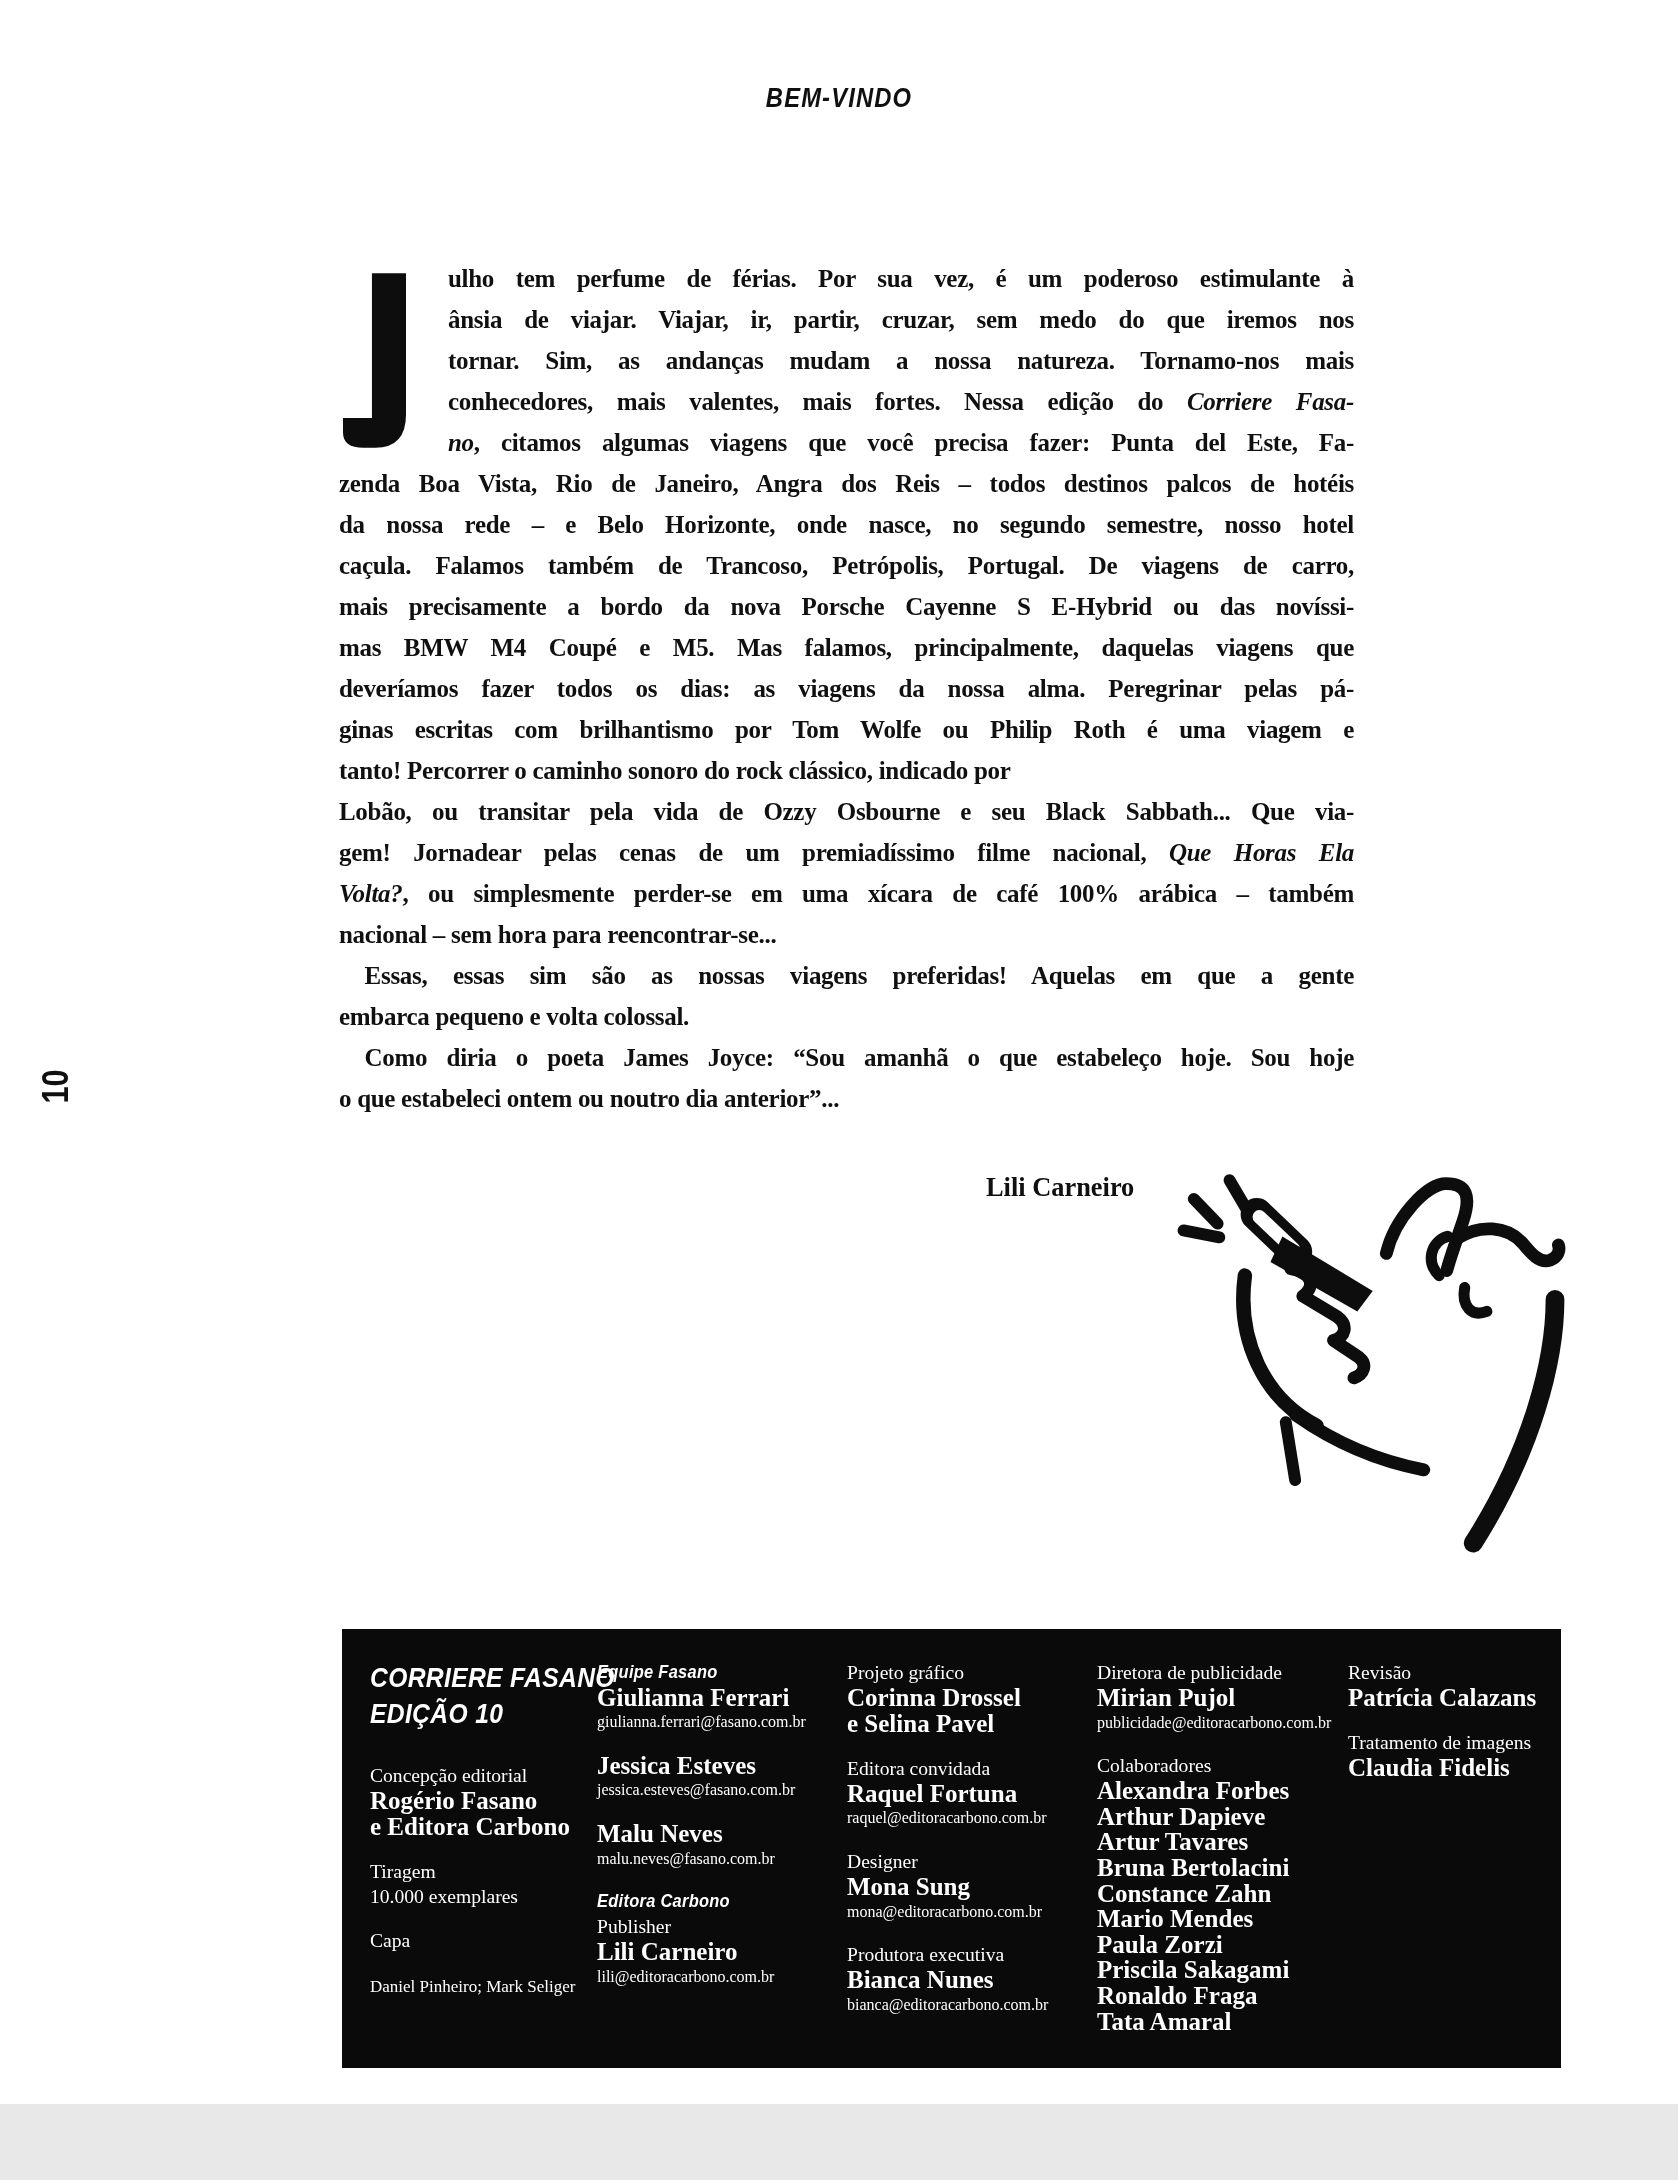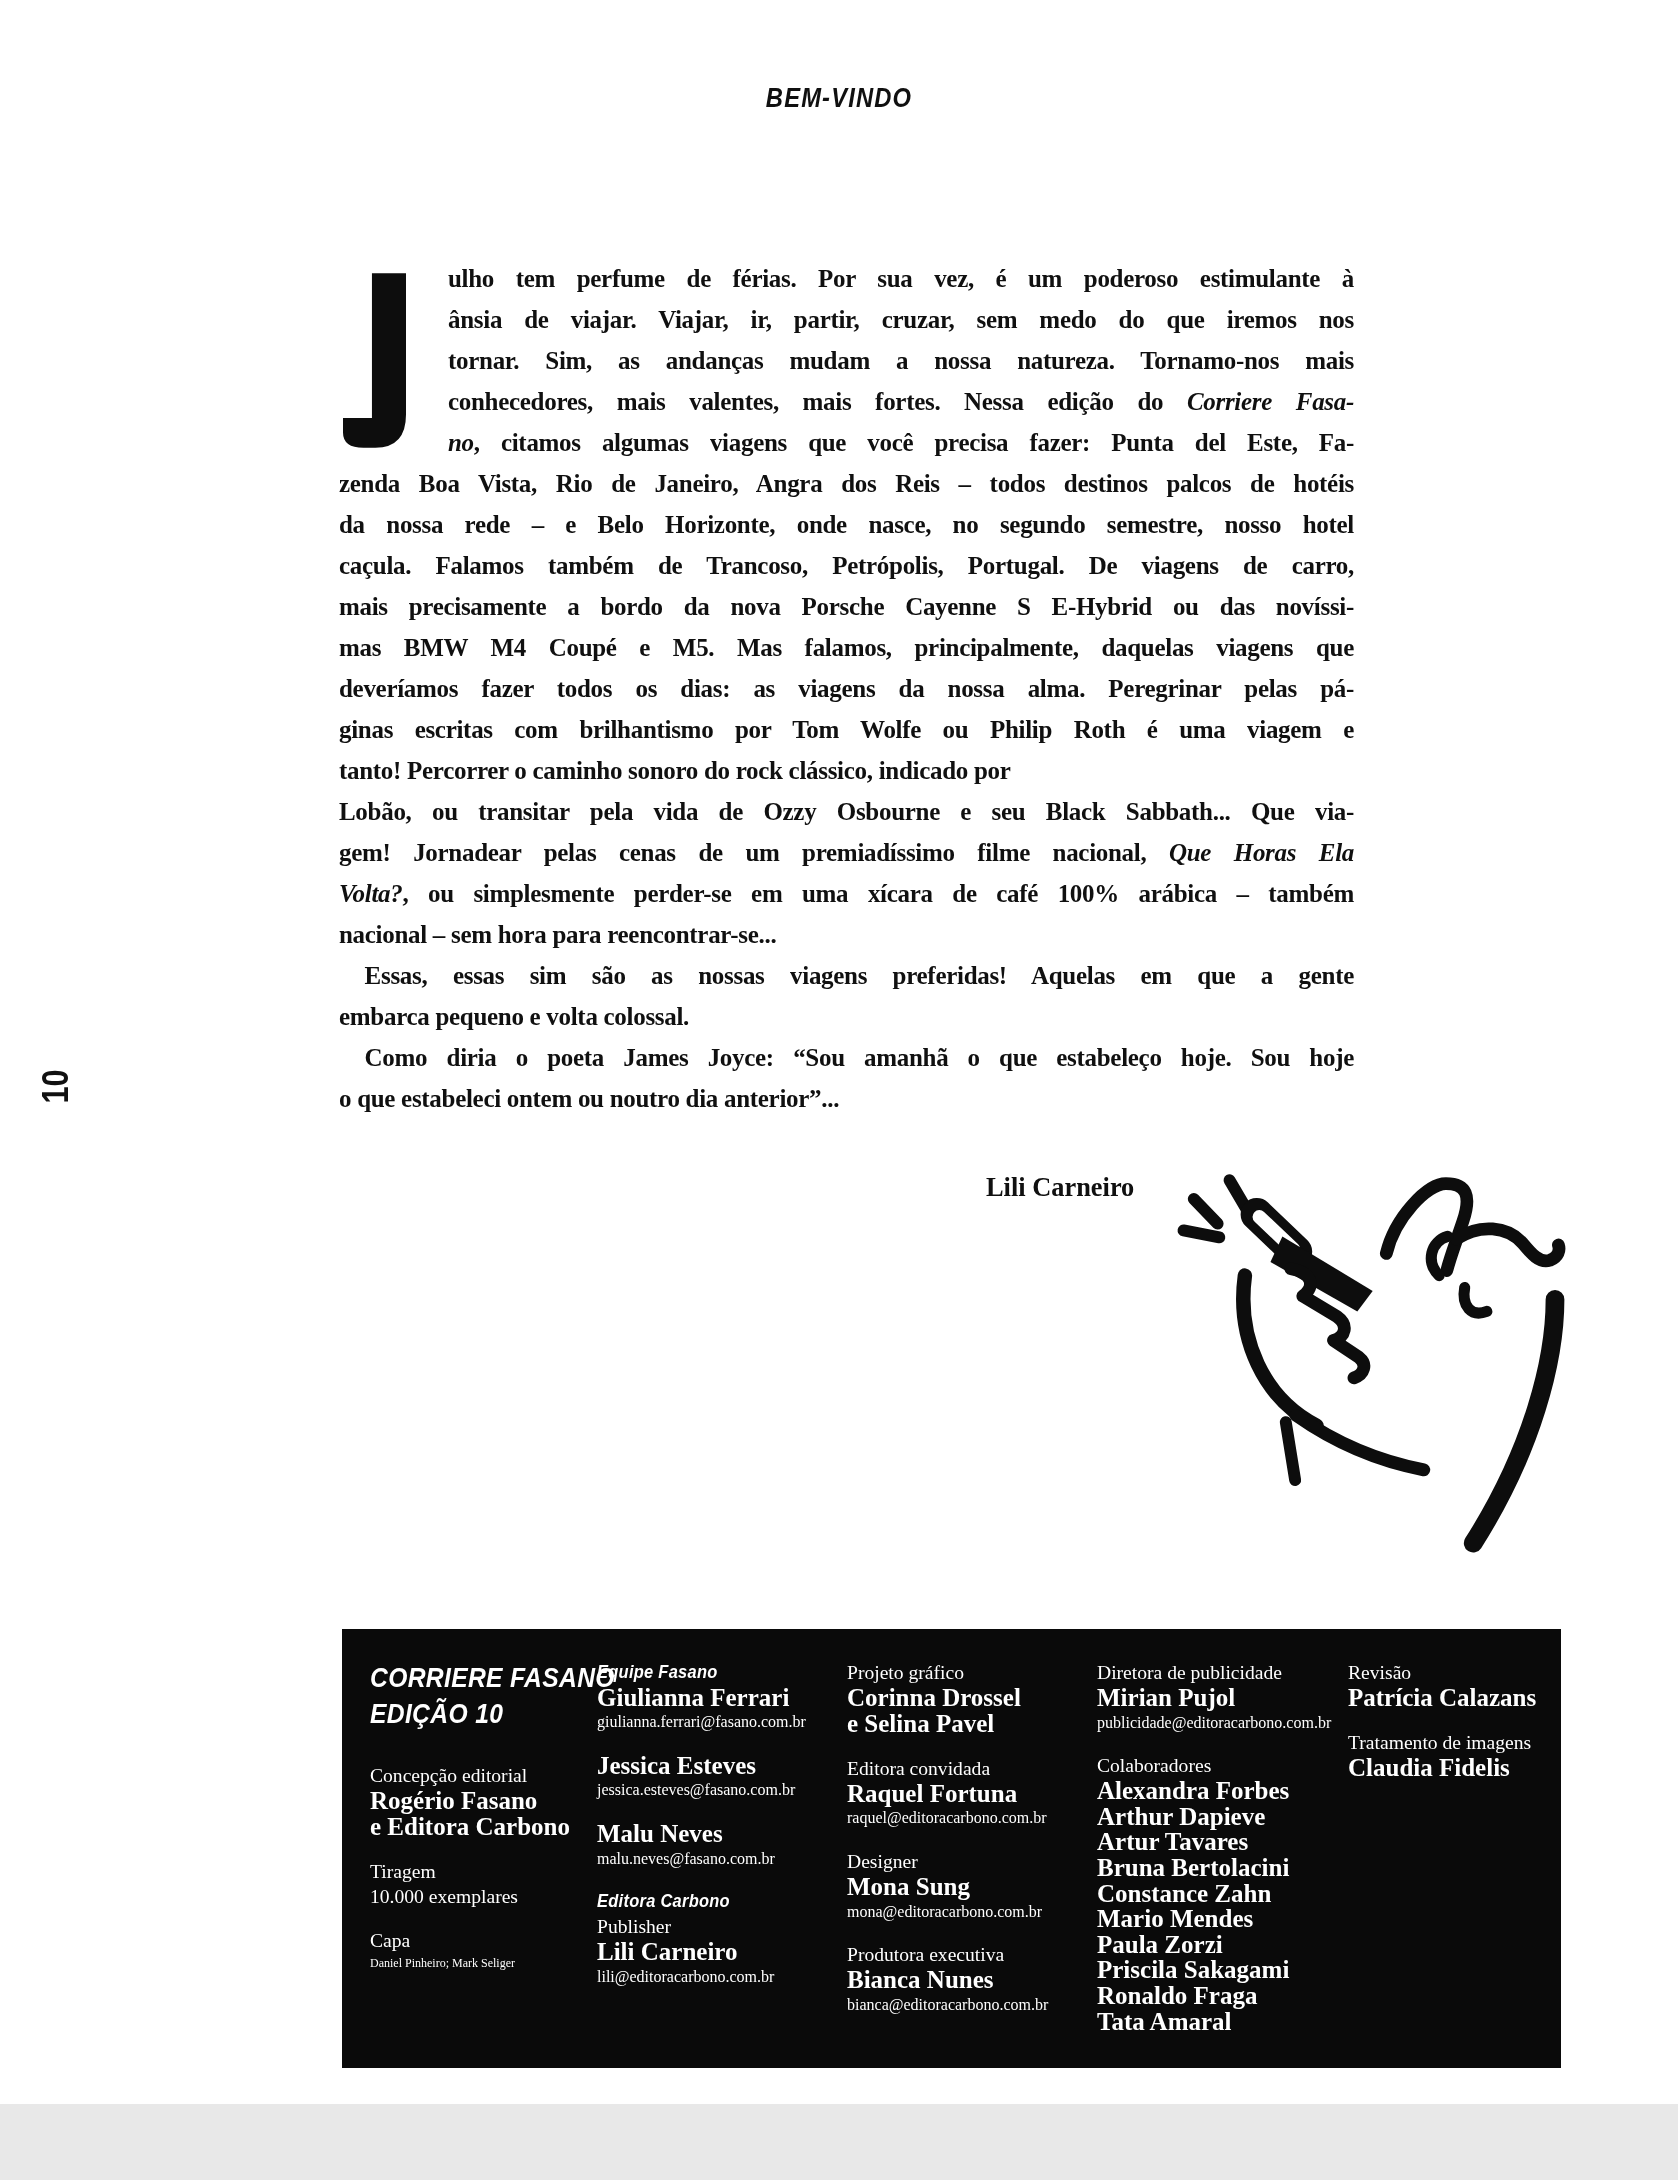--- a/index.html
+++ b/index.html
@@ -42,21 +42,21 @@
   .mblock{margin-bottom:19.6px;}
   .mblock.title-block{margin-bottom:31px;}
   .mtitle{font-family:"Liberation Sans", sans-serif;font-style:italic;font-weight:700;
           font-size:28px;line-height:36px;letter-spacing:0.4px;transform:scaleX(.88);
           transform-origin:left center;white-space:nowrap;}
   .mhead{font-family:"Liberation Sans", sans-serif;font-style:italic;font-weight:700;
          font-size:18.3px;line-height:23px;letter-spacing:0.3px;transform:scaleX(.9);
          transform-origin:left center;white-space:nowrap;margin-bottom:1.7px;}
   .mlabel,.mtext{font-size:19.6px;line-height:25px;white-space:nowrap;}
   .mname{font-weight:700;font-size:25px;line-height:25.6px;white-space:nowrap;}
-  .msmall{font-size:12px;line-height:20.4px;white-space:nowrap;}
+  .msmall{font-size:17px;line-height:20.4px;white-space:nowrap;margin-top:24px;}
   .memail{font-size:16px;line-height:23px;white-space:nowrap;}
 
   
   .folio-footer{position:absolute;top:2104px;left:0;width:100%;text-align:center;
     font-family:"Liberation Sans", sans-serif;font-weight:700;font-size:28px;line-height:1;
     letter-spacing:0.4px;transform:scaleX(.88);}
 </style>
 </head>
 <body>
 

